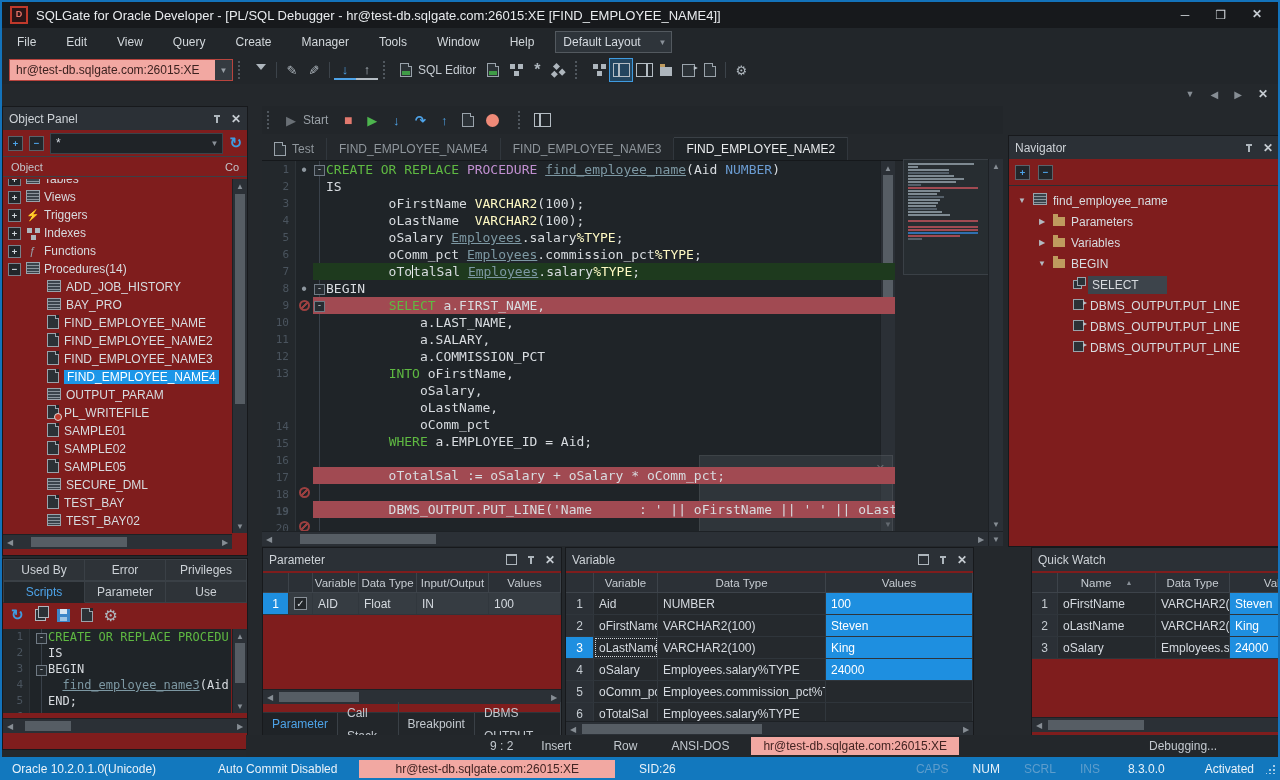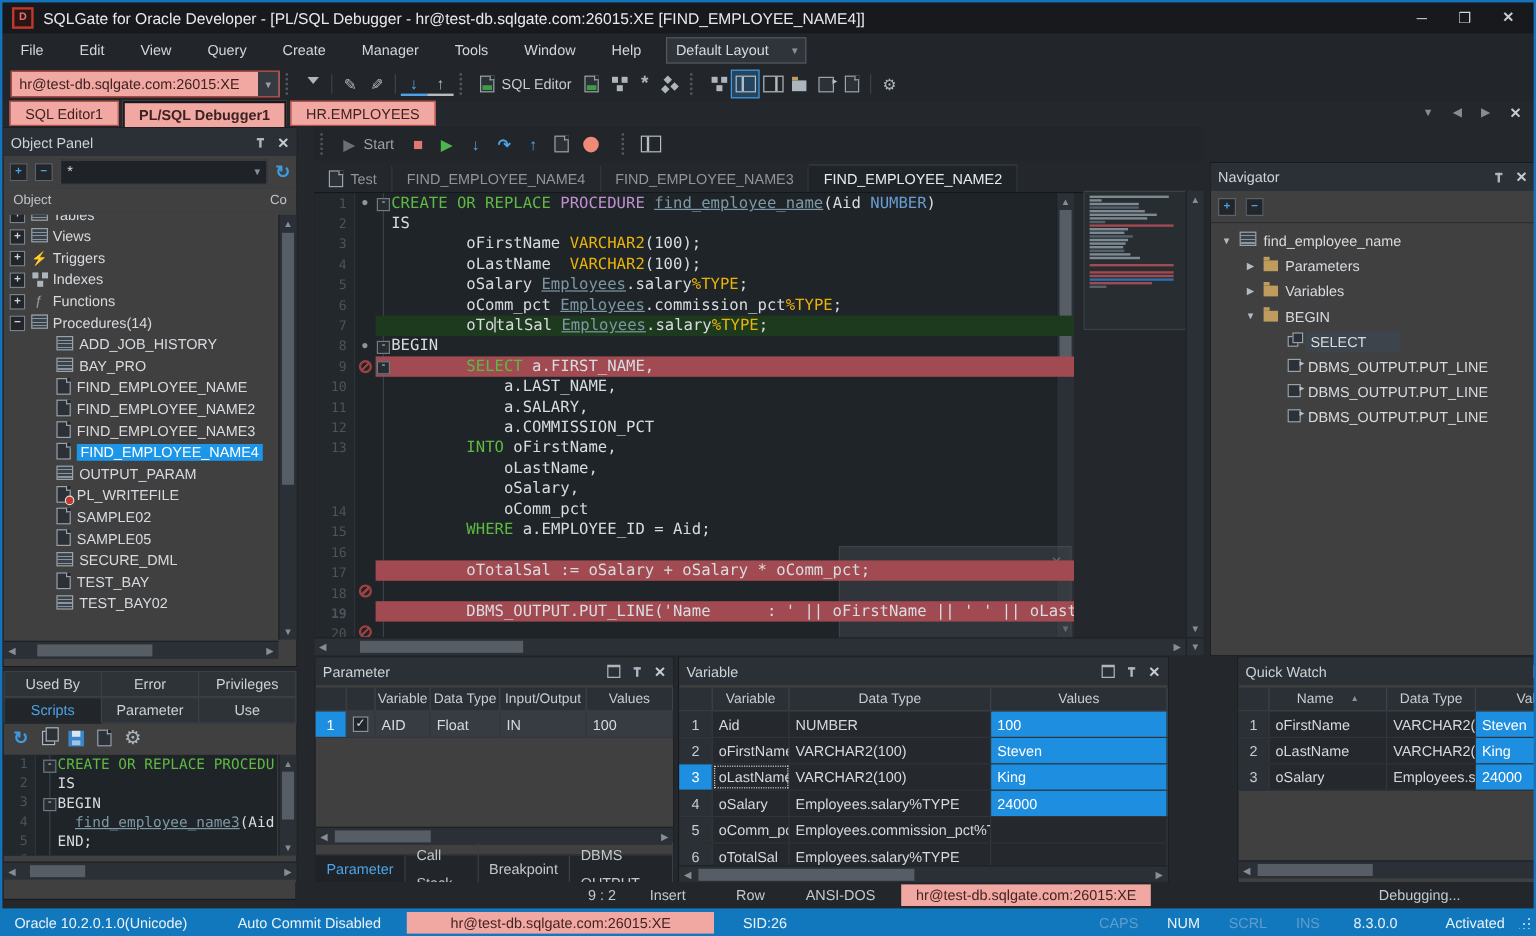--- a/index.html
+++ b/index.html
@@ -55,21 +55,21 @@
   .i-sqlsel::before{content:"";position:absolute;left:3px;top:-4px;width:7px;height:7px;border:1px solid #9aa3ab;background:#2b3136;}
   .bpi{width:11px;height:11px;border-radius:50%;border:2px solid #9c4040;box-sizing:border-box;background:linear-gradient(135deg,transparent 40%,#9c4040 40% 60%,transparent 60%);display:inline-block;}
   .foldm{position:absolute;left:1px;top:4px;width:9px;height:9px;border:1px solid #707a84;background:#262c31;color:#d0d6db;font:9px/7px "DejaVu Sans Mono",monospace;text-align:center;}
   
   #tabstrip{left:2px;top:84px;width:1276px;height:22px;background:#24282c;display:flex;align-items:flex-start;}
   .dtab{height:19px;background:#f2a8a2;border:1px solid #b8504a;color:#3c2220;font-size:12px;display:flex;align-items:center;padding:0 12px;margin-right:3px;}
   .dtab.first{margin-left:6px;}
   .dtab.active{border:2px solid #17191c;font-weight:bold;height:20px;}
   .tab-ctrls{margin-left:auto;margin-right:10px;display:flex;gap:16px;color:#868d94;font-size:9px;align-items:center;height:20px;}
   
-  .panel{background:#404040;border:1px solid #17191c;}
+  .panel{background:#7f1d1d;border:1px solid #17191c;}
   .phead{height:23px;display:flex;align-items:center;color:#cdd2d7;font-size:12px;padding:0 6px;background:#2b3036;}
   .phead .sp{margin-left:auto;display:flex;gap:10px;align-items:center;}
   
   #objectpanel{left:2px;top:106px;width:244px;height:448px;}
   .op-toolbar{height:26px;display:flex;align-items:center;gap:6px;padding:0 5px;}
   .op-combo{flex:1;height:19px;background:#1f2327;border:1px solid #3c434a;color:#d5dae0;font-size:12px;display:flex;align-items:center;padding-left:5px;}
   .op-combo .arr{margin-left:auto;color:#8a9199;font-size:8px;padding-right:4px;}
   .refr{color:#3f9be0;font-size:15px;font-weight:bold;}
   .colhead{height:19px;border-top:1px solid #3a4046;border-bottom:1px solid #3a4046;color:#c0c5ca;font-size:11px;display:flex;align-items:center;padding:0 8px;}
   #obj-tree{position:absolute;left:0;top:72px;right:15px;bottom:22px;overflow:hidden;}
@@ -94,21 +94,21 @@
   
   .codewrap{position:absolute;background:#1f2428;overflow:hidden;}
   .gutter{position:absolute;left:0;top:0;bottom:0;background:#23282c;border-right:1px solid #2d3338;}
   .gnum{color:#4a545e;font:11px/17px "DejaVu Sans Mono",monospace;text-align:right;padding-right:6px;}
   .marks{position:absolute;top:0;bottom:0;}
   .mrow{height:17px;display:flex;align-items:center;justify-content:center;}
   .lines{position:absolute;top:0;right:0;bottom:0;}
   .crow{height:17px;position:relative;white-space:pre;font:13px/17px "DejaVu Sans Mono",monospace;color:#d8dce0;padding-left:13px;}
   .crow.bp{background:#a14a52;}
   .crow.cur{background:#1e3a1e;}
-  .tk-k{color:#5fb942;} .tk-p{color:#c08fd0;} .tk-b{color:#6a9bd1;} .tk-ty{color:#eab308;}
+  .tk-k{color:#5fb942;} .tk-p{color:#c08fd0;} .tk-b{color:#6a9bd1;} .tk-ty{color:#fef9c3;}
   .tk-u{color:#7d98a3;text-decoration:underline;} .tk-uu{color:#5da8a2;text-decoration:underline;}
   .tk-c{display:inline-block;width:1px;height:13px;background:#eceff1;vertical-align:-2px;}
   .iguide{position:absolute;left:6px;top:0;bottom:0;border-left:1px solid #39414a;}
   
   #center{left:262px;top:106px;width:741px;height:439px;background:#24282c;}
   .dbgbar{position:absolute;left:0;top:0;right:0;height:28px;background:#22262a;display:flex;align-items:center;}
   .dbtn{width:24px;height:22px;display:flex;align-items:center;justify-content:center;font-size:13px;}
   .edtabs{position:absolute;left:0;top:30px;right:0;height:24px;background:#24282c;border-bottom:1px solid #15181b;display:flex;align-items:flex-end;color:#8f969c;font-size:12px;}
   .etab{padding:4px 12px;display:flex;gap:6px;align-items:center;border-right:1px solid #31373d;}
   .etab.active{background:#1f2428;color:#e9ebed;border-top:1px solid #3a4046;}
@@ -240,25 +240,20 @@
       <span class="i-out" style="width:11px;height:11px"></span>
     </div>
   <div class="tbi">
       <span class="i-doc"></span>
     </div>
   <div class="sep"></div>
   <div class="tbi">⚙</div>
 </div>
 
 <div class="abs" id="tabstrip">
-  <div id="doc-tabs" style="display:flex">
-      <div class="dtab first">SQL Editor1</div>
-      <div class="dtab active">PL/SQL Debugger1</div>
-      <div class="dtab">HR.EMPLOYEES</div>
-    </div>
   <div class="tab-ctrls">
     <span>▼</span>
     <span style="font-size:10px">◀</span>
     <span style="font-size:10px">▶</span>
     <span class="xx">✕</span>
   </div>
 </div>
 
 <div class="abs panel" id="objectpanel">
   <div class="phead">
@@ -336,20 +331,24 @@
         <span><span class="i-doc"></span></span>
         <span class="lbl sel">FIND_EMPLOYEE_NAME4</span>
       </div>
       <div class="trow child">
         <span><span class="i-grid"></span></span>
         <span class="lbl">OUTPUT_PARAM</span>
       </div>
       <div class="trow child">
         <span><span class="i-doc err"><i></i></span></span>
         <span class="lbl">PL_WRITEFILE</span>
+      </div>
+      <div class="trow child">
+        <span><span class="i-doc"></span></span>
+        <span class="lbl">SAMPLE01</span>
       </div>
       <div class="trow child">
         <span><span class="i-doc"></span></span>
         <span class="lbl">SAMPLE02</span>
       </div>
       <div class="trow child">
         <span><span class="i-doc"></span></span>
         <span class="lbl">SAMPLE05</span>
       </div>
       <div class="trow child">
@@ -541,22 +540,22 @@
         <div class="crow" style="height: 17px; font: 13px / 17px &quot;DejaVu Sans Mono&quot;, monospace;"><span class="tk-w">        oLastName  </span><span class="tk-ty">VARCHAR2</span><span class="tk-w">(100);</span></div>
         <div class="crow" style="height: 17px; font: 13px / 17px &quot;DejaVu Sans Mono&quot;, monospace;"><span class="tk-w">        oSalary </span><span class="tk-u">Employees</span><span class="tk-w">.salary</span><span class="tk-ty">%TYPE</span><span class="tk-w">;</span></div>
         <div class="crow" style="height: 17px; font: 13px / 17px &quot;DejaVu Sans Mono&quot;, monospace;"><span class="tk-w">        oComm_pct </span><span class="tk-u">Employees</span><span class="tk-w">.commission_pct</span><span class="tk-ty">%TYPE</span><span class="tk-w">;</span></div>
         <div class="crow cur" style="height: 17px; font: 13px / 17px &quot;DejaVu Sans Mono&quot;, monospace;"><span class="tk-w">        oTo</span><span class="tk-c"></span><span class="tk-w">talSal </span><span class="tk-u">Employees</span><span class="tk-w">.salary</span><span class="tk-ty">%TYPE</span><span class="tk-w">;</span></div>
         <div class="crow" style="height: 17px; font: 13px / 17px &quot;DejaVu Sans Mono&quot;, monospace;"><span class="foldm">-</span><span class="tk-w">BEGIN</span></div>
         <div class="crow bp" style="height: 17px; font: 13px / 17px &quot;DejaVu Sans Mono&quot;, monospace;"><span class="foldm">-</span><span class="tk-w">        </span><span class="tk-k">SELECT</span><span class="tk-w"> a.FIRST_NAME,</span></div>
         <div class="crow" style="height: 17px; font: 13px / 17px &quot;DejaVu Sans Mono&quot;, monospace;"><span class="tk-w">            a.LAST_NAME,</span></div>
         <div class="crow" style="height: 17px; font: 13px / 17px &quot;DejaVu Sans Mono&quot;, monospace;"><span class="tk-w">            a.SALARY,</span></div>
         <div class="crow" style="height: 17px; font: 13px / 17px &quot;DejaVu Sans Mono&quot;, monospace;"><span class="tk-w">            a.COMMISSION_PCT</span></div>
         <div class="crow" style="height: 17px; font: 13px / 17px &quot;DejaVu Sans Mono&quot;, monospace;"><span class="tk-w">        </span><span class="tk-k">INTO</span><span class="tk-w"> oFirstName,</span></div>
+        <div class="crow" style="height: 17px; font: 13px / 17px &quot;DejaVu Sans Mono&quot;, monospace;"><span class="tk-w">            oSalary,</span></div>
         <div class="crow" style="height: 17px; font: 13px / 17px &quot;DejaVu Sans Mono&quot;, monospace;"><span class="tk-w">            oLastName,</span></div>
-        <div class="crow" style="height: 17px; font: 13px / 17px &quot;DejaVu Sans Mono&quot;, monospace;"><span class="tk-w">            oSalary,</span></div>
         <div class="crow" style="height: 17px; font: 13px / 17px &quot;DejaVu Sans Mono&quot;, monospace;"><span class="tk-w">            oComm_pct</span></div>
         <div class="crow" style="height: 17px; font: 13px / 17px &quot;DejaVu Sans Mono&quot;, monospace;"><span class="tk-w">        </span><span class="tk-k">WHERE</span><span class="tk-w"> a.EMPLOYEE_ID = Aid;</span></div>
         <div class="crow" style="height: 17px; font: 13px / 17px &quot;DejaVu Sans Mono&quot;, monospace;"></div>
         <div class="crow bp" style="height: 17px; font: 13px / 17px &quot;DejaVu Sans Mono&quot;, monospace;"><span class="tk-w">        oTotalSal := oSalary + oSalary * oComm_pct;</span></div>
         <div class="crow" style="height: 17px; font: 13px / 17px &quot;DejaVu Sans Mono&quot;, monospace;"></div>
         <div class="crow bp" style="height: 17px; font: 13px / 17px &quot;DejaVu Sans Mono&quot;, monospace;"><span class="tk-w">        DBMS_OUTPUT.PUT_LINE('Name      : ' || oFirstName || ' ' || oLastName);</span></div>
       </div>
       <div class="ghost">
         <div class="gx">✕</div>
       </div>
@@ -818,21 +817,21 @@
   <span style="margin-left:244px">9 : 2</span>
   <span style="margin-left:28px">Insert</span>
   <span style="margin-left:42px">Row</span>
   <span style="margin-left:34px">ANSI-DOS</span>
   <span class="badge" style="margin-left:22px">hr@test-db.sqlgate.com:26015:XE</span>
   <span style="margin-left:190px">Debugging...</span>
 </div>
 
 <div class="abs" id="statusbar">
   <span style="margin-left:12px">Oracle 10.2.0.1.0(Unicode)</span>
-  <span style="margin-left:42px">Auto Commit Disabled</span>
+  <span style="margin-left:62px">Auto Commit Disabled</span>
   <span class="badge" style="margin-left:22px;padding:2px 36px">hr@test-db.sqlgate.com:26015:XE</span>
   <span style="margin-left:24px">SID:26</span>
   <span style="margin-left:auto" class="dim">CAPS</span>
   <span style="margin-left:24px">NUM</span>
   <span style="margin-left:24px" class="dim">SCRL</span>
   <span style="margin-left:24px" class="dim">INS</span>
   <span style="margin-left:28px">8.3.0.0</span>
   <span style="margin-left:40px;margin-right:4px">Activated</span>
   <span class="sgrip"></span>
 </div>

